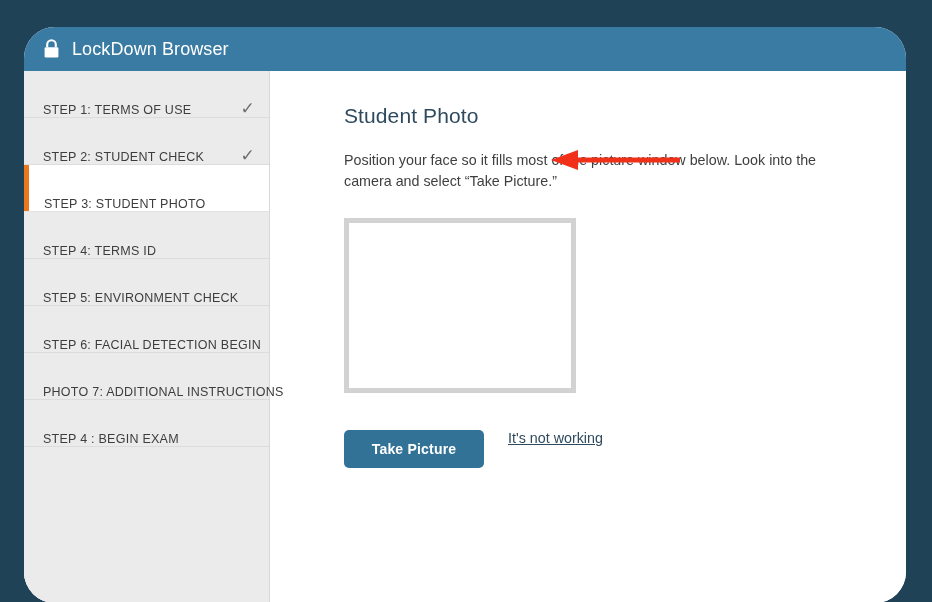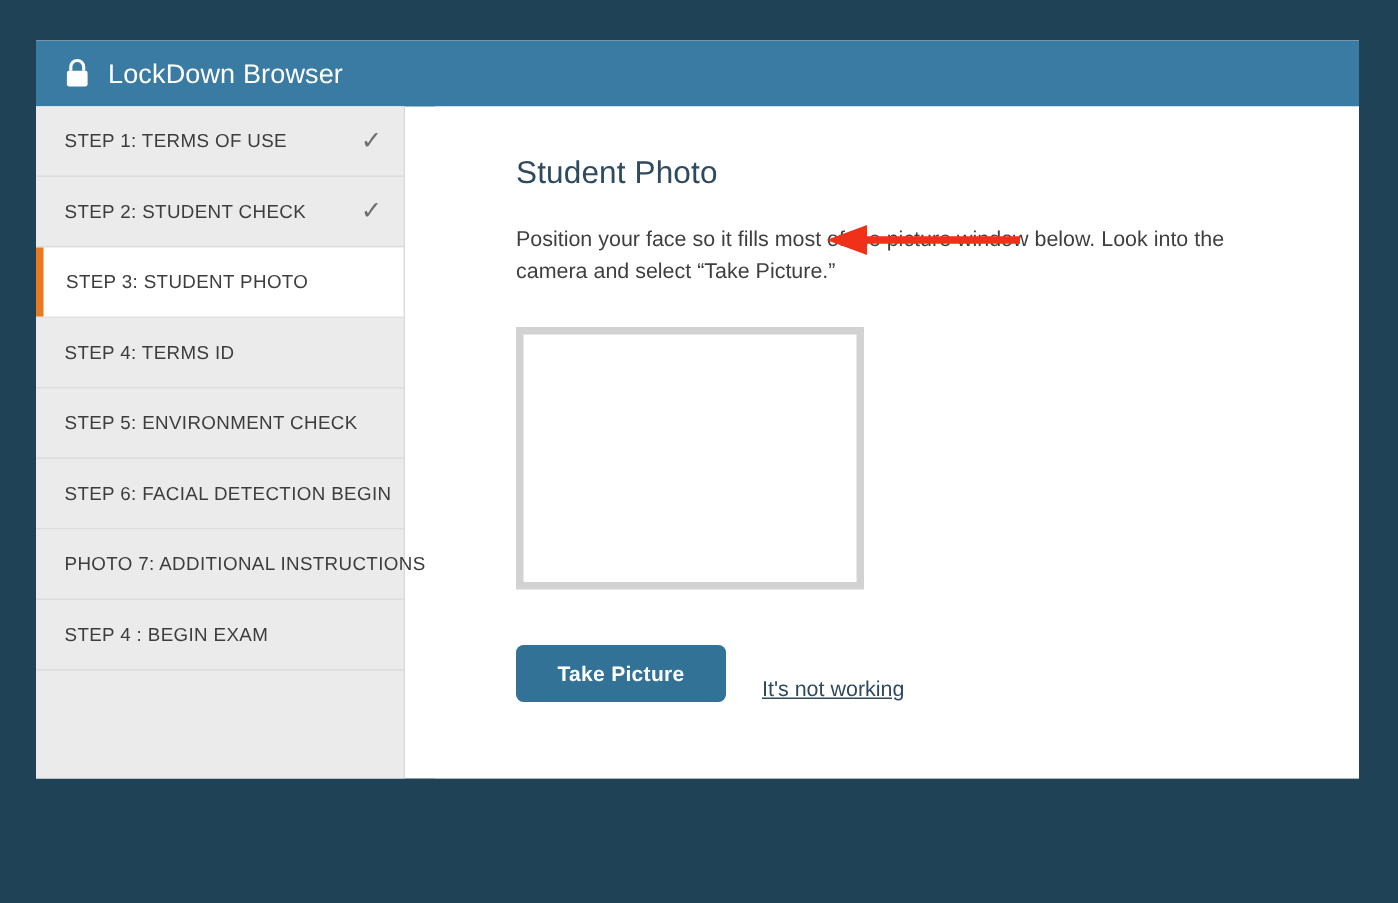--- a/index.html
+++ b/index.html
@@ -14,25 +14,26 @@
     font-family: "Liberation Sans", sans-serif;
     overflow: hidden;
   }
 
   
   .app-window {
     position: absolute;
     left: 24px;
     top: 27px;
     width: 882px;
-    height: 492px;
+    height: 576px;
     background: #ffffff;
     display: flex;
     flex-direction: column;
     overflow: hidden;
+    border-radius: 31px;
   }
 
   
   .title-bar {
     height: 44px;
     min-height: 44px;
     background: #3a7ba3;
     display: flex;
     align-items: center;
     padding-left: 19px;
@@ -70,21 +71,21 @@
     display: flex;
     flex-direction: column;
   }
   .step-item {
     position: relative;
     height: 47px;
     min-height: 47px;
     box-sizing: border-box;
     border-bottom: 1px solid #dcdcdc;
     display: flex;
-    align-items: center;
+    align-items: flex-end;
     padding: 0 14px 0 19px;
     color: #3d3d3d;
     font-size: 12.5px;
     letter-spacing: 0.25px;
     cursor: pointer;
     background: #ebebeb;
   }
   .step-item .step-label {
     flex: 1;
     white-space: nowrap;
@@ -145,21 +146,21 @@
     height: 175px;
     border: 5px solid #d2d2d2;
     background: #ffffff;
     box-sizing: border-box;
     margin-bottom: 37px;
   }
 
   
   .action-row {
     display: flex;
-    align-items: flex-end;
+    align-items: flex-start;
   }
   .take-picture-btn {
     background: #337297;
     color: #ffffff;
     border: none;
     border-radius: 5px;
     font-family: "Liberation Sans", sans-serif;
     font-size: 14px;
     font-weight: bold;
     width: 140px;

